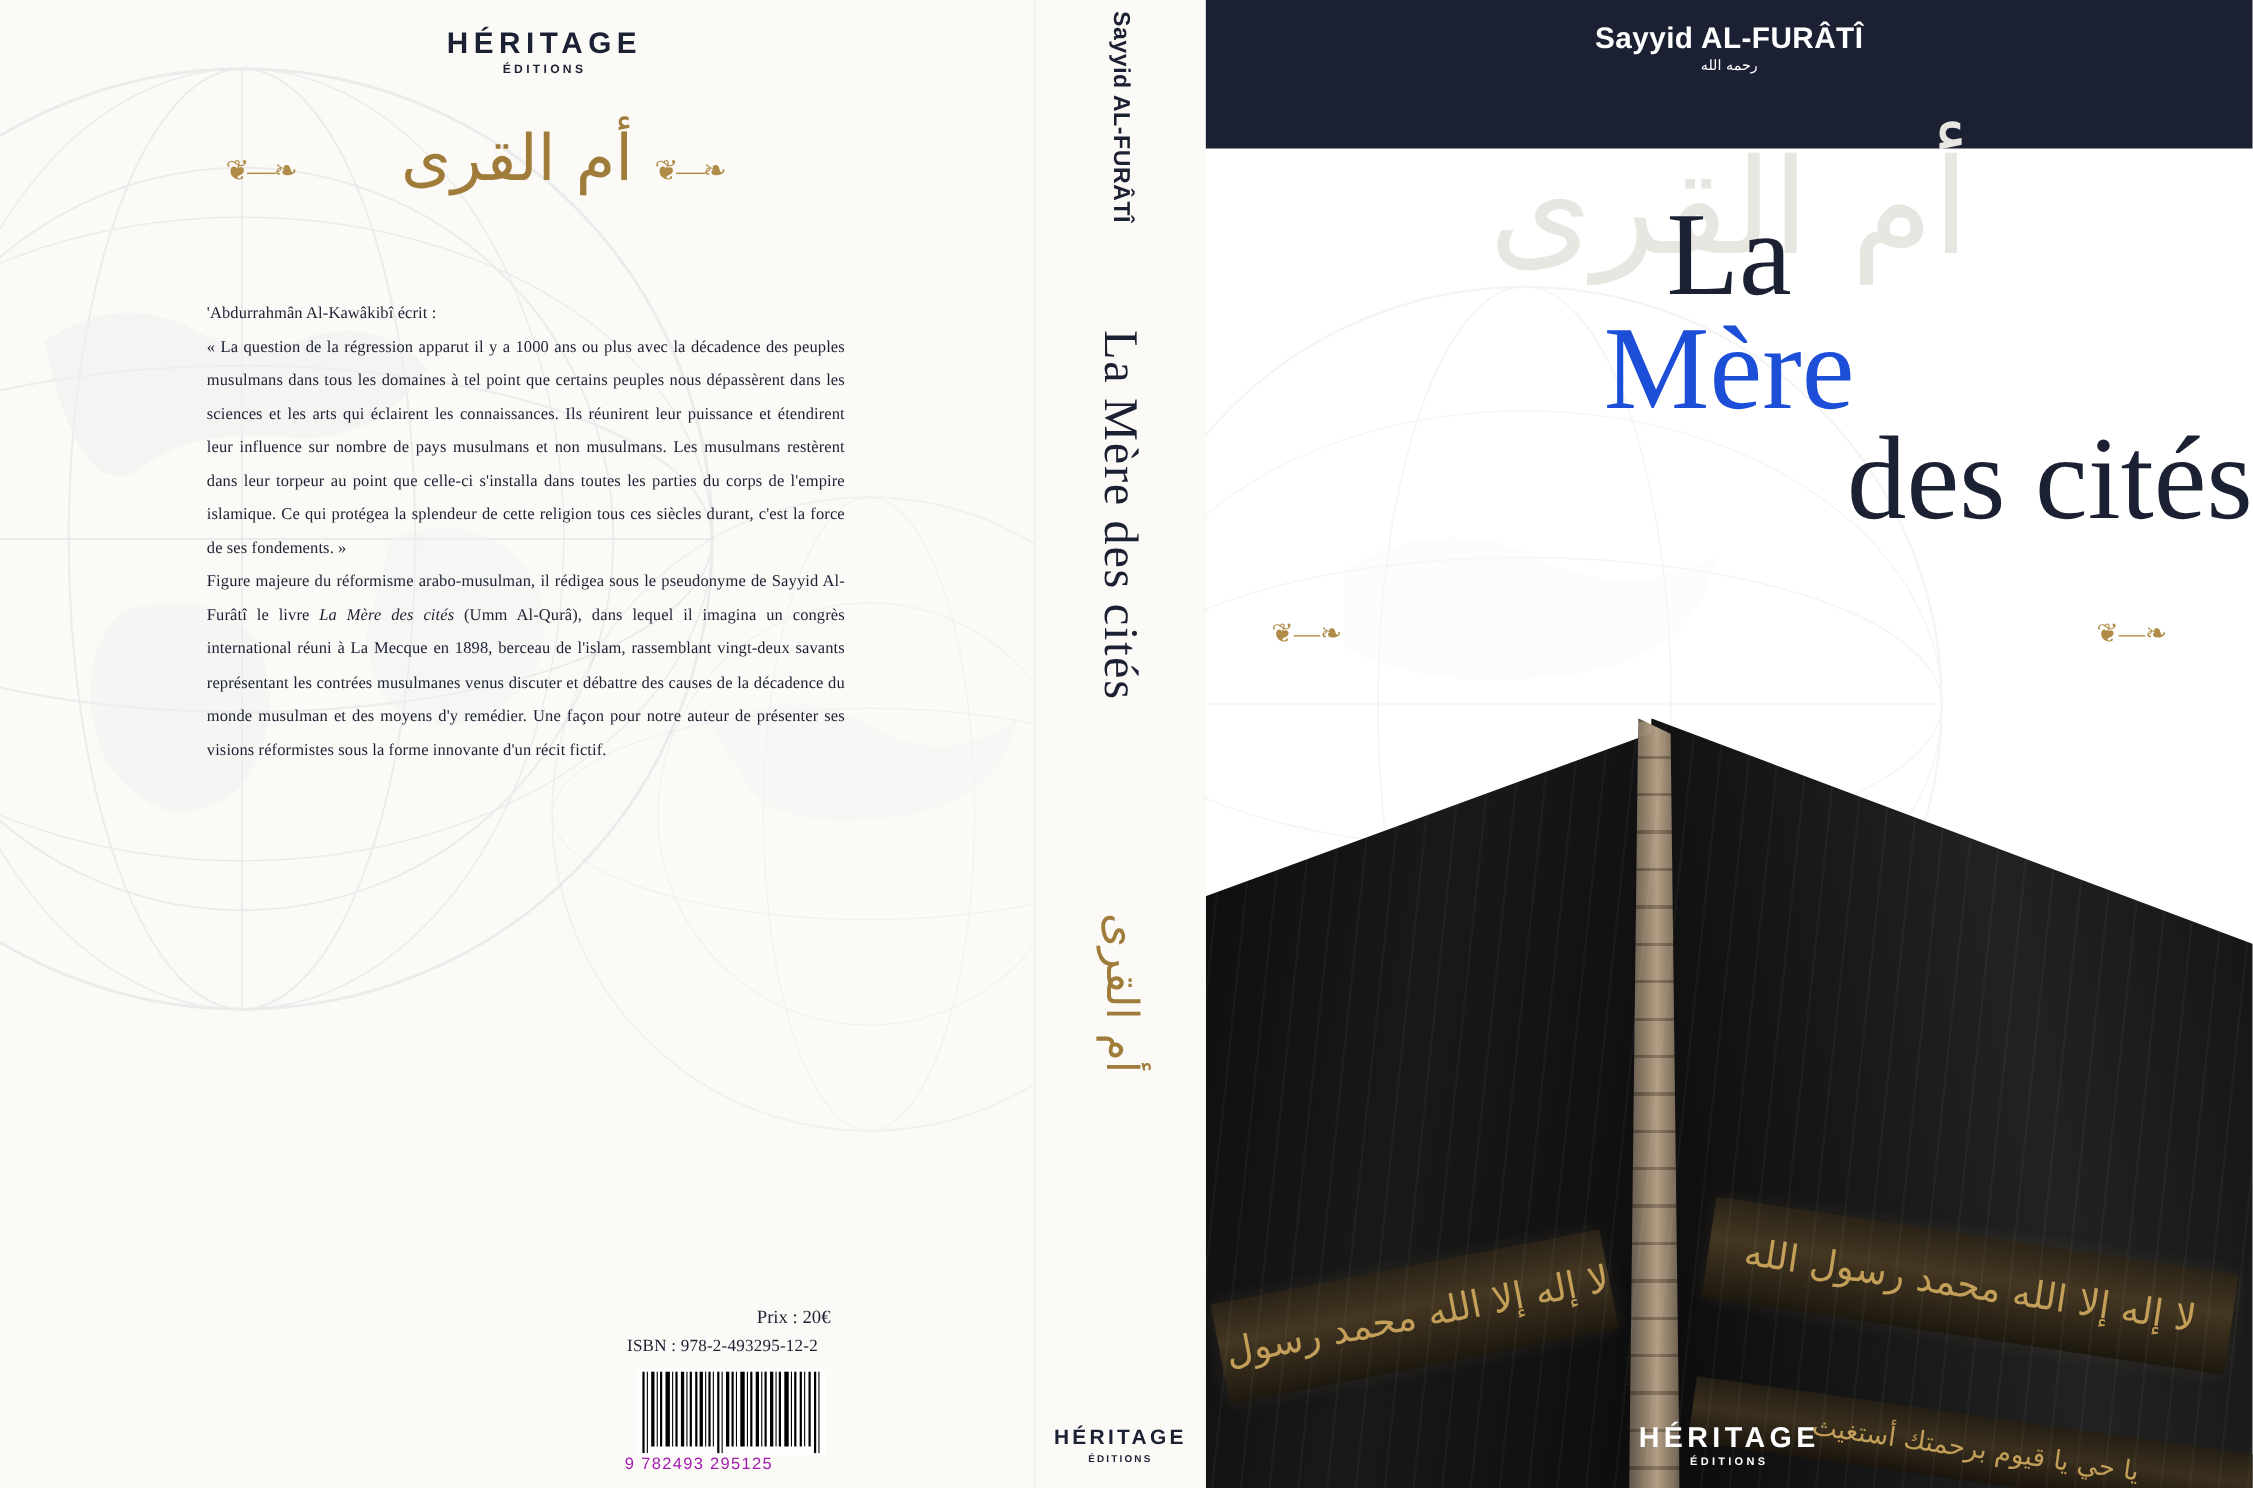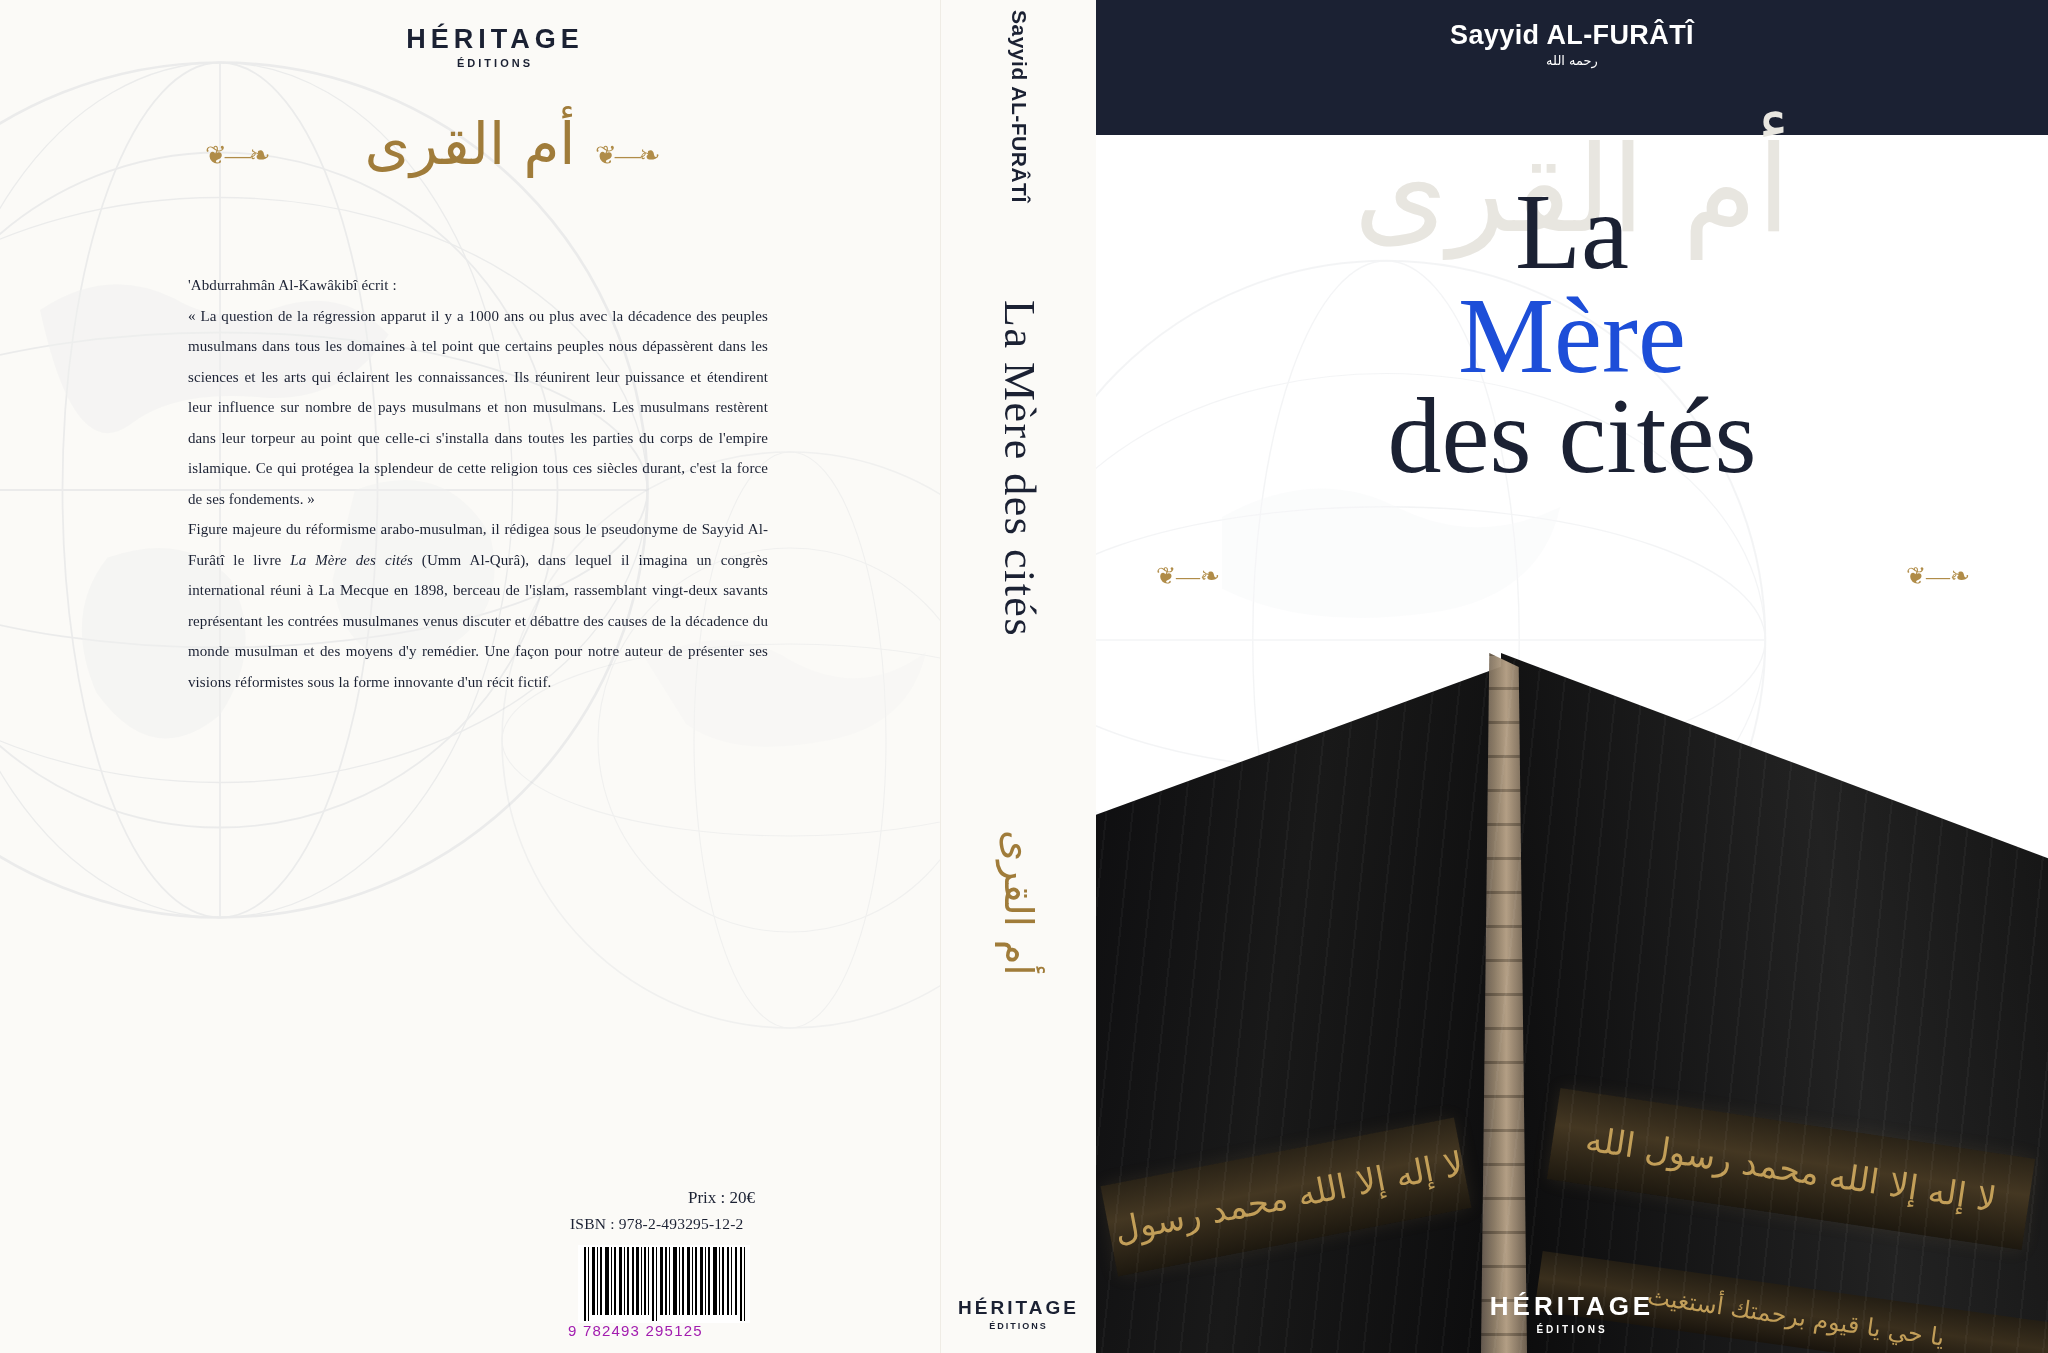--- a/index.html
+++ b/index.html
@@ -269,21 +269,21 @@
     text-align: center;
     font-family: "Liberation Serif", serif;
     font-size: 108px;
     line-height: 1;
     color: #1d4ed8;
   }
   .title-des-cites {
     position: absolute;
     left: 0; top: 382px;
     width: 952px;
-    text-align: center;
+    text-align: right;
     font-family: "Liberation Serif", serif;
     font-size: 108px;
     line-height: 1;
     color: #1b2133;
   }
   .subtitle {
     position: absolute;
     left: 216px; top: 528px;
     width: 700px;
     text-align: justify;

